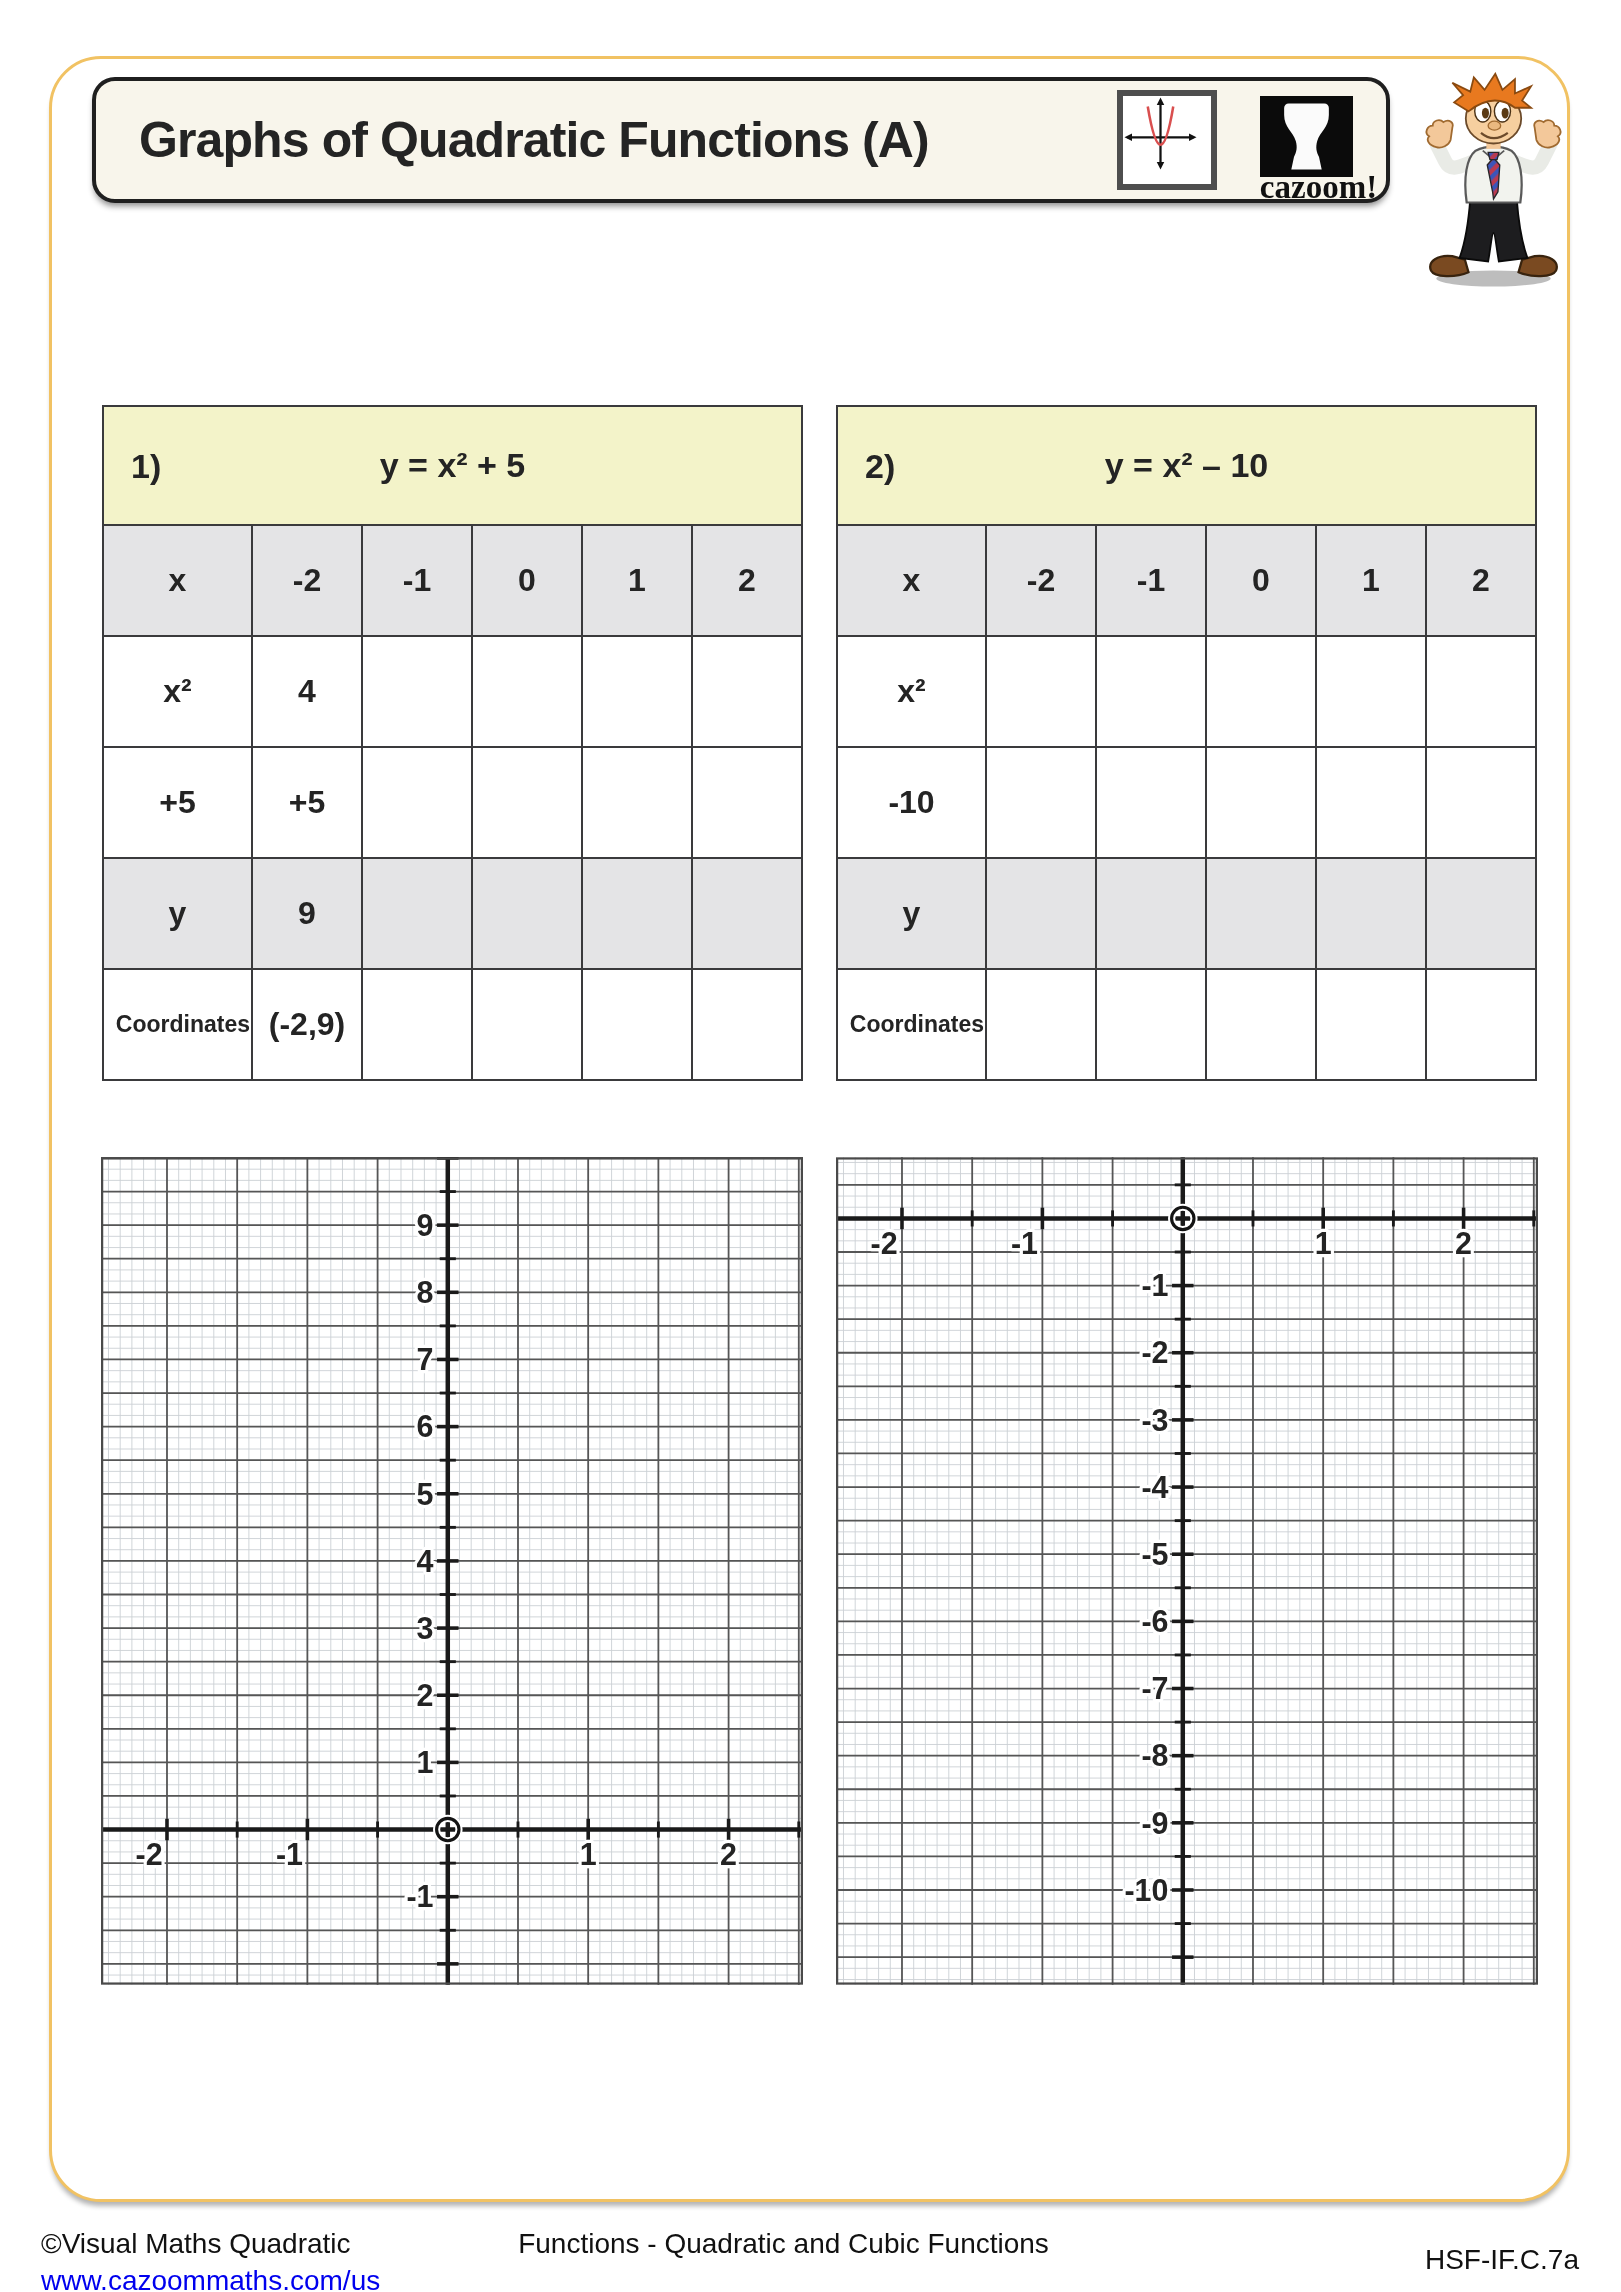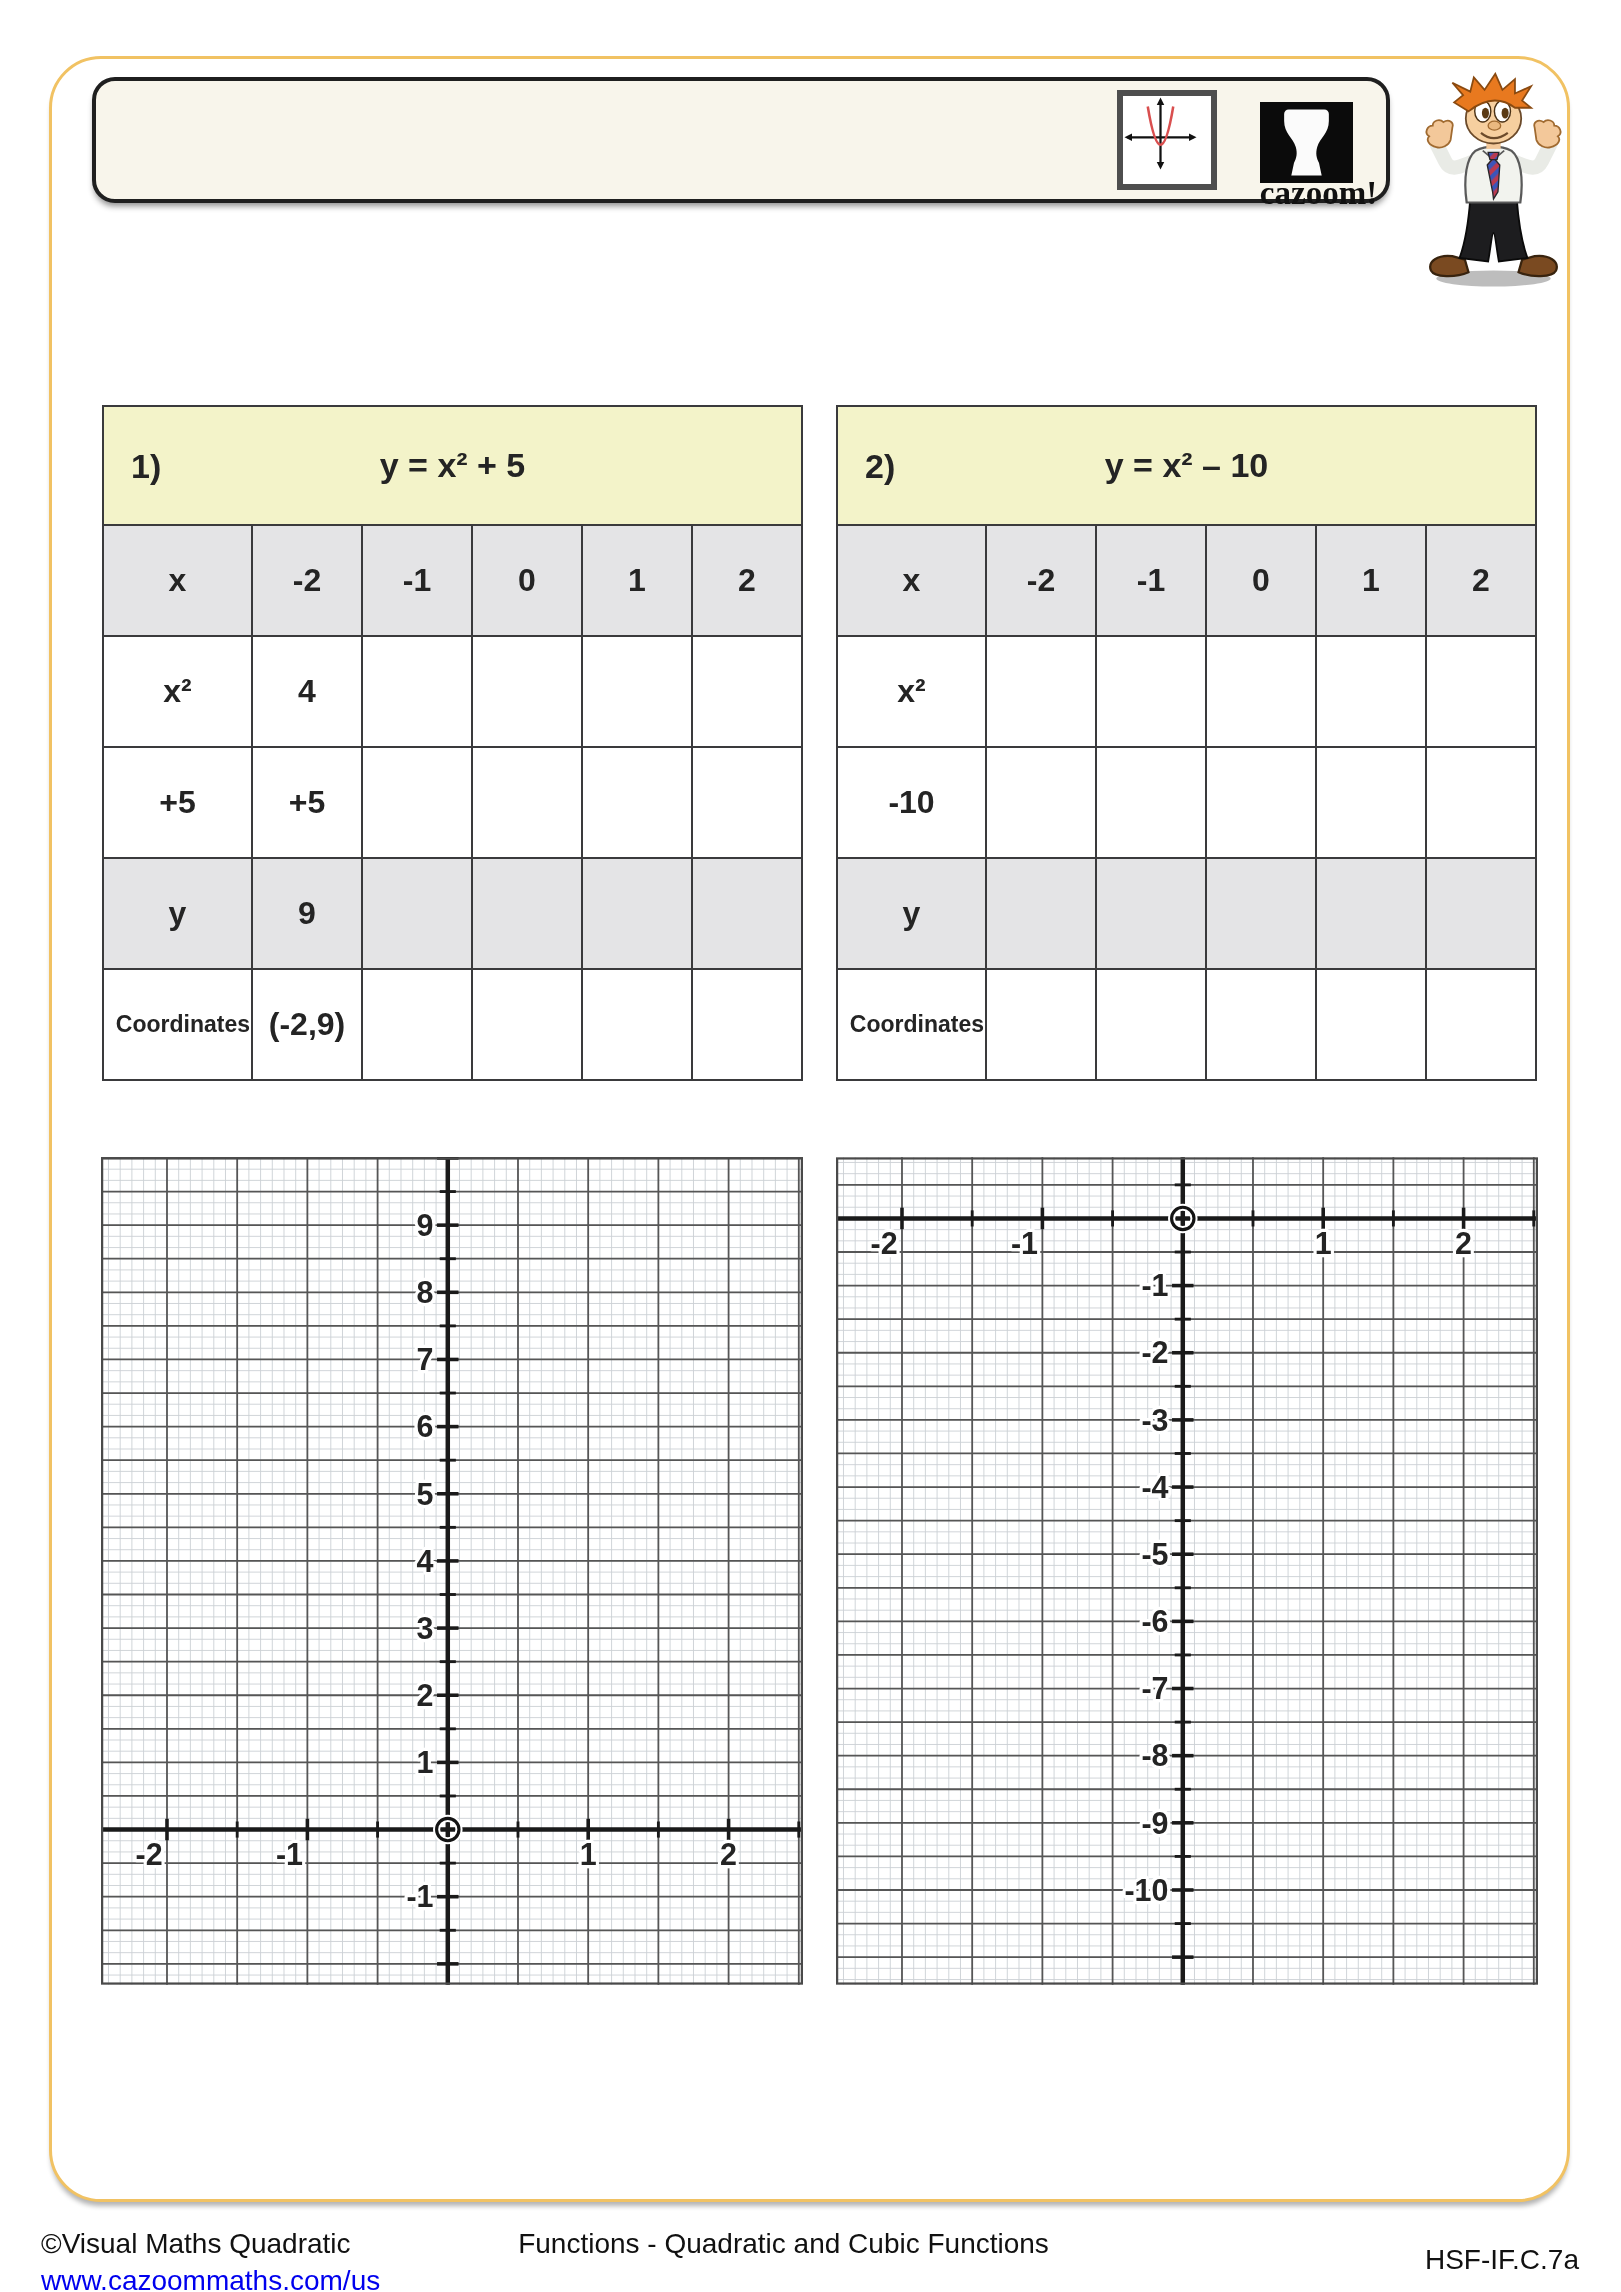--- a/index.html
+++ b/index.html
@@ -12,21 +12,21 @@
          box-shadow:0 6.3px 5.4px -2.7px rgba(0,0,0,.30);z-index:1;background:#fff;}
 
   
   .title-box{position:absolute;left:92px;top:77px;width:1290px;height:118px;
              background:#f8f5eb;border:4.5px solid #1f1f1f;border-radius:23px;
              box-shadow:0 5.4px 6.3px -2.7px rgba(0,0,0,.45);z-index:2;}
   .title-text{position:absolute;left:43px;top:50%;transform:translateY(-50%);
               font-weight:bold;font-size:50px;letter-spacing:-0.9px;color:#242424;white-space:nowrap;}
   .parabola-icon{position:absolute;left:1021px;top:9px;width:88px;height:88px;
                  background:#ffffff;border:6.3px solid #4e4e4e;}
-  .cazoom-logo{position:absolute;left:1151px;top:19px;width:143px;height:106px;}
+  .cazoom-logo{position:absolute;left:1151px;top:13px;width:143px;height:106px;}
   .cazoom-box{position:absolute;left:12.5px;top:1.8px;width:93px;height:81px;background:#0b0b0b;}
   .cazoom-text{position:absolute;left:0px;top:75px;width:143px;text-align:center;
                font-family:"Liberation Serif",serif;font-weight:bold;font-size:33px;color:#111;}
 
   .mascot{position:absolute;left:1404px;top:72px;width:179px;height:219px;z-index:3;}
 
   .instruction{position:absolute;left:84px;top:315px;width:1505px;
                font-family:"DejaVu Serif",serif;font-style:italic;font-size:31px;color:#101010;}
 
   
@@ -53,20 +53,21 @@
   .footer-code{position:absolute;right:43px;top:2244px;font-size:28px;color:#111;text-align:right;}
 </style>
 </head>
 <body>
 
 <div class="page">
 
   <div class="frame"></div>
 
   <div class="title-box">
+    <span class="title-text">Graphs of Quadratic Functions (A)</span>
 
     <div class="parabola-icon">
       <svg width="75" height="75" viewBox="0 0 100 100">
         <line x1="50" y1="8" x2="50" y2="92" stroke="#111" stroke-width="3"></line>
         <polygon points="50,2 45,12 55,12" fill="#111"></polygon>
         <polygon points="50,98 45,88 55,88" fill="#111"></polygon>
         <line x1="6" y1="55" x2="94" y2="55" stroke="#111" stroke-width="3"></line>
         <polygon points="2,55 12,50 12,60" fill="#111"></polygon>
         <polygon points="98,55 88,50 88,60" fill="#111"></polygon>
         <path d="M33,14 Q50,116 67,14" fill="none" stroke="#d94f4f" stroke-width="3.4"></path>

